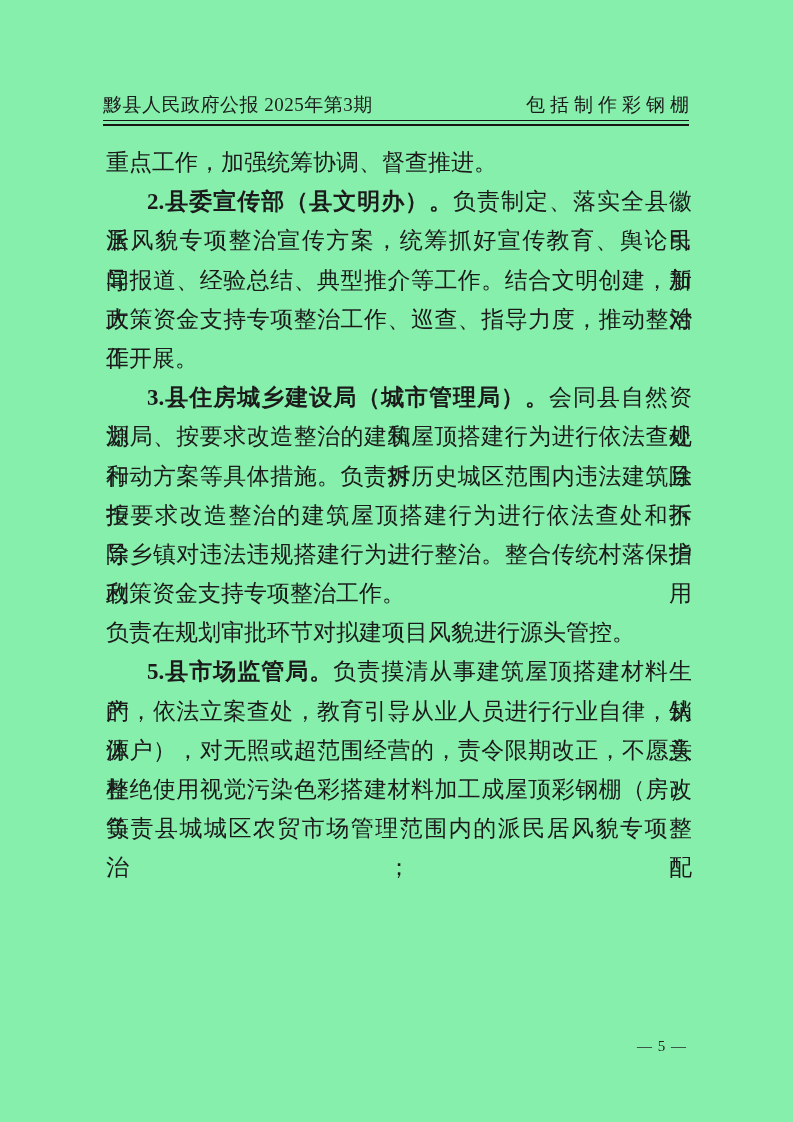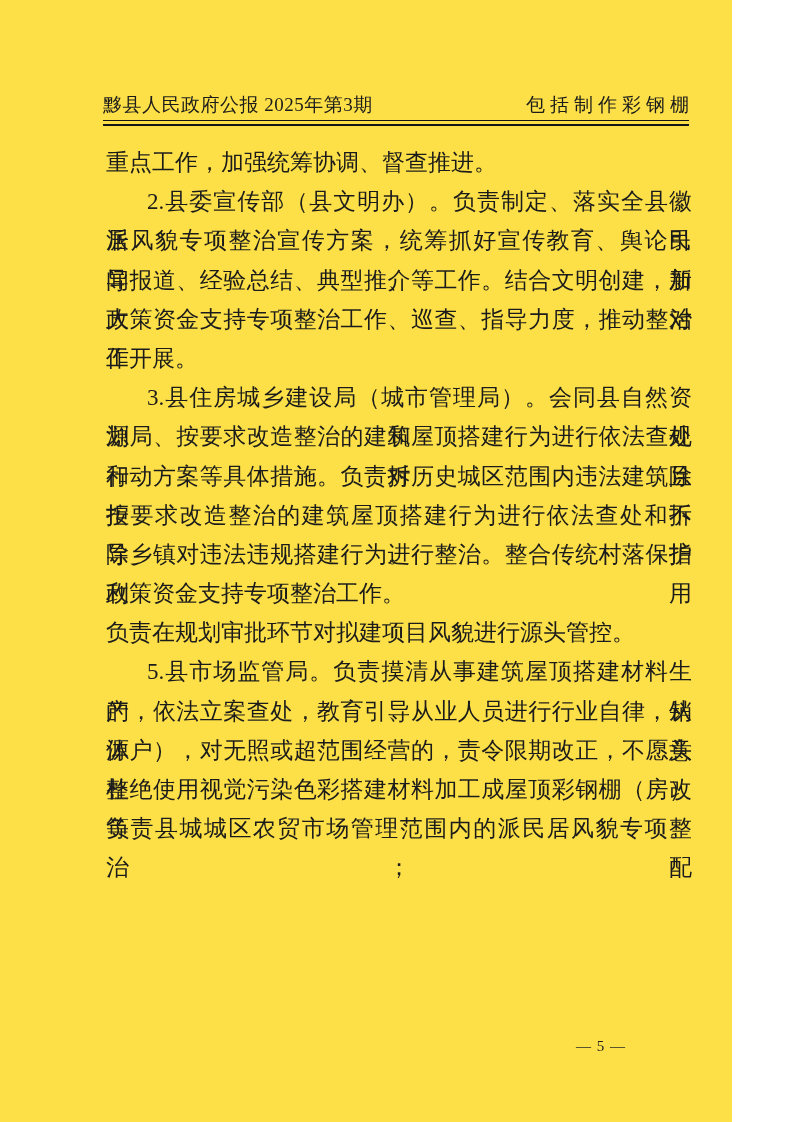--- a/index.html
+++ b/index.html
@@ -2,23 +2,23 @@
 <html><head>
 <meta charset="utf-8">
 <style>
   html, body {
     margin: 0;
     padding: 0;
     background: #ffffff;
   }
   .page {
     position: relative;
-    width: 732px;
+    width: 793px;
     height: 1122px;
-    background: #fde047;
+    background: #86efac;
     overflow: hidden;
     font-family: "Liberation Serif", "DejaVu Serif", serif;
     color: #1b1b1b;
   }
   .header {
     position: absolute;
     left: 103px;
     width: 586px;
     top: 92px;
     display: flex;
@@ -62,21 +62,21 @@
   }
   .line.fill {
     text-align: justify;
     text-align-last: justify;
     text-justify: inter-character;
   }
   .line.indent {
     text-indent: 41px;
   }
   .lead {
-    font-weight: 400;
+    font-weight: 700;
   }
   .footer-page {
     position: absolute;
     top: 1038px;
     right: 106px;
     font-size: 15px;
     letter-spacing: 1px;
     color: #222222;
   }
 </style>

